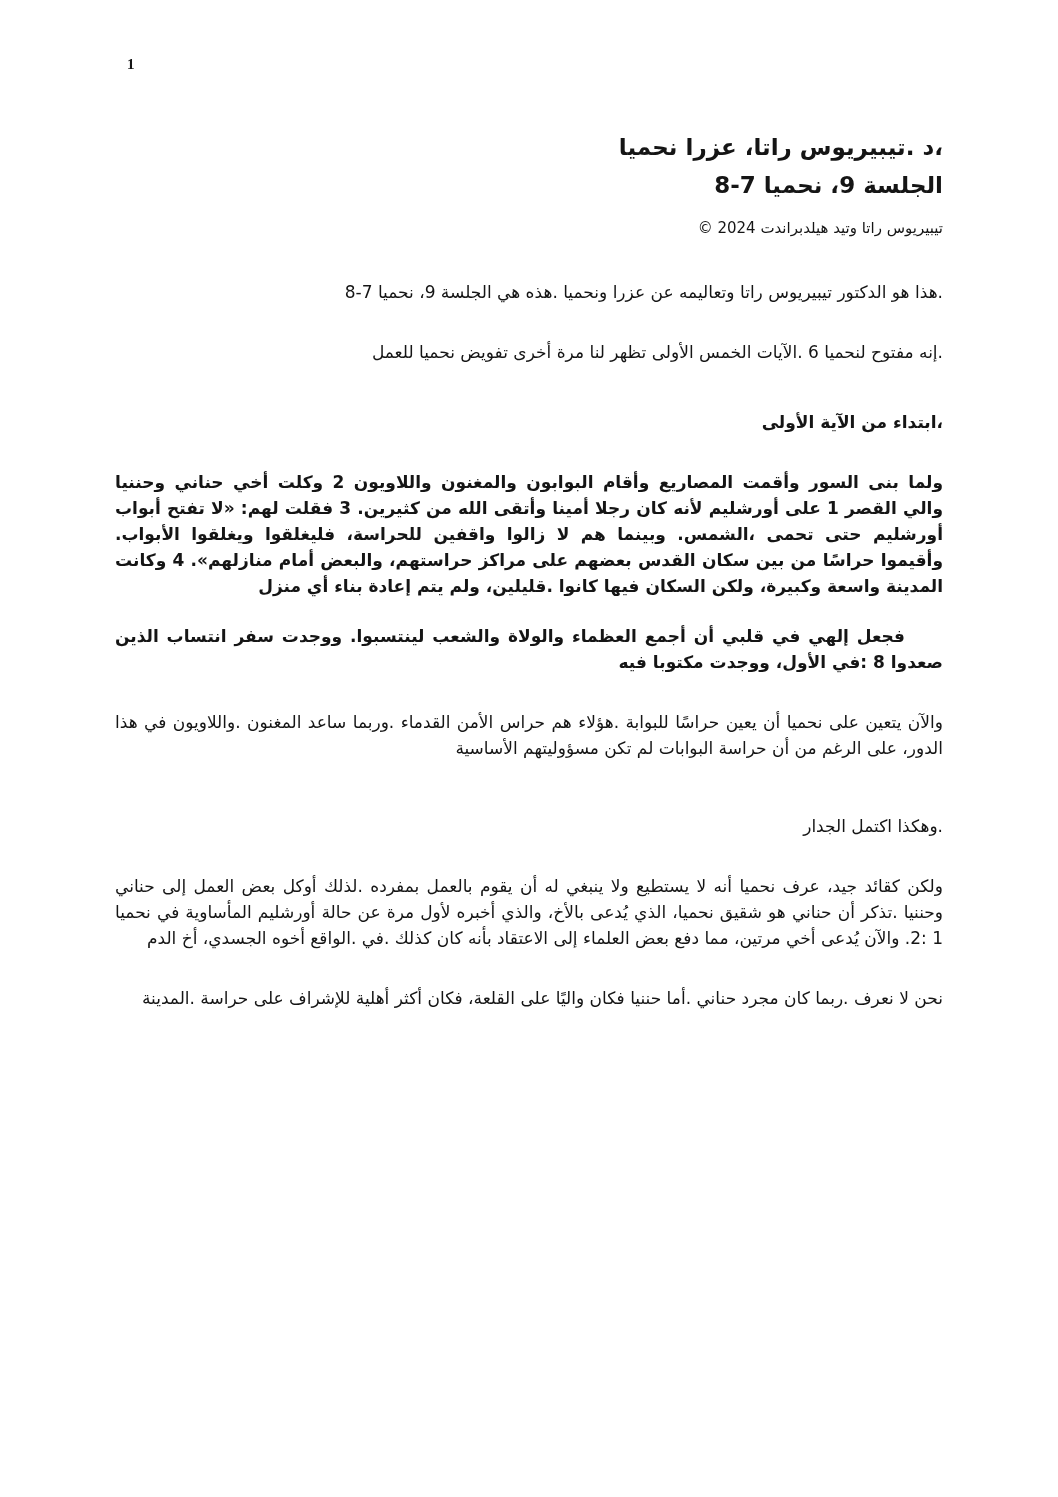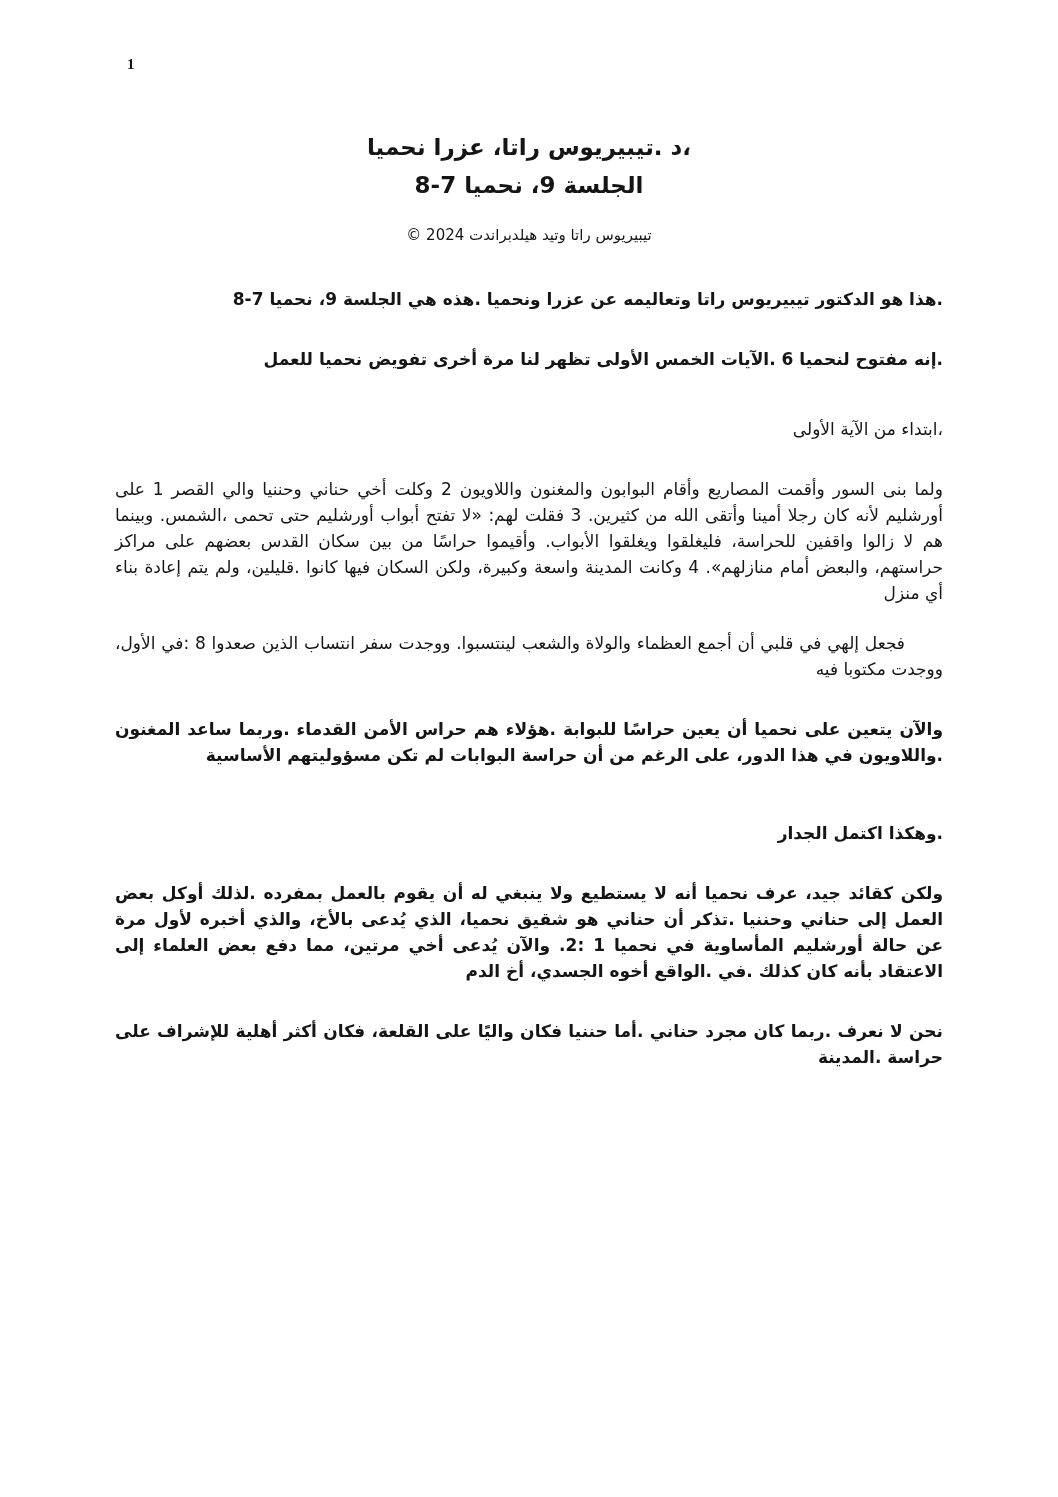--- a/index.html
+++ b/index.html
@@ -28,44 +28,44 @@
     color: #151515;
   }
   .content {
     direction: rtl;
   }
   .title {
     margin: 0;
     font-size: 23px;
     line-height: 32px;
     font-weight: bold;
-    text-align: center;
+    text-align: right;
   }
   .title.second {
     margin-top: 6px;
   }
   .titles {
     margin-top: 76px;
   }
   .copyright {
-    margin-top: 23px;
+    margin-top: 16px;
     font-size: 15px;
     line-height: 22px;
-    text-align: center;
+    text-align: right;
     font-weight: normal;
   }
   .para {
     margin: 34px 0 0 0;
     font-size: 17px;
     line-height: 26px;
     text-align: justify;
     text-align-last: right;
-    font-weight: normal;
+    font-weight: bold;
   }
-  .para.bold { font-weight: bold; }
+  .para.bold { font-weight: normal; }
   .para.p1 { margin-top: 40px; }
   .para.p3 { margin-top: 44px; }
   .para.p5 { margin-top: 24px; text-indent: 38px; }
   .para.p6 { margin-top: 52px; }
 </style>
 </head>
 <body>
 
 <div class="page">
 

